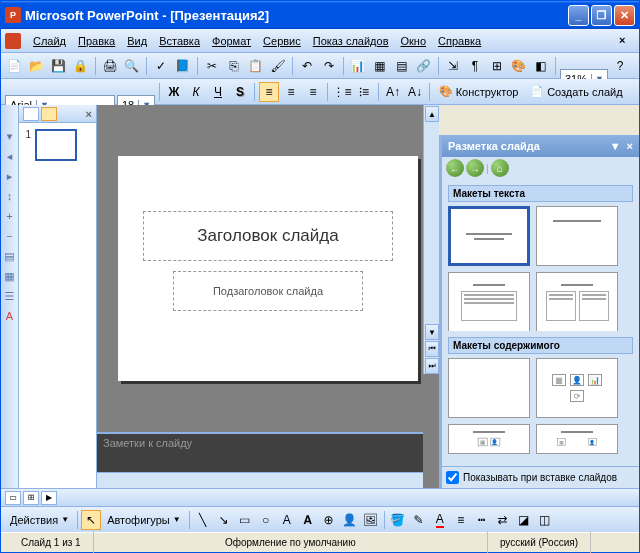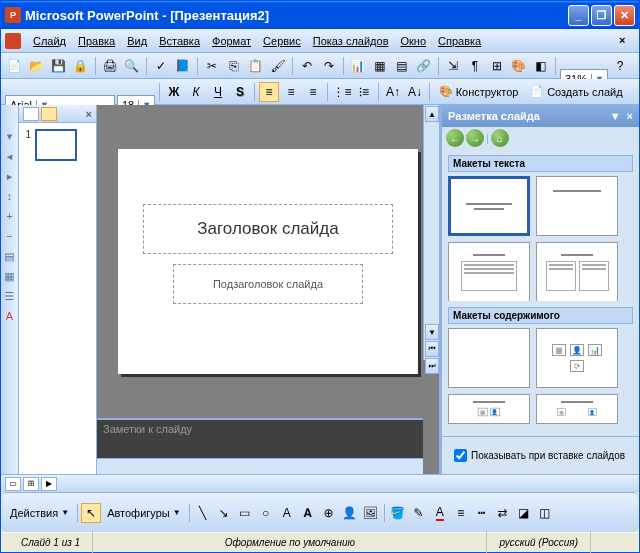--- a/index.html
+++ b/index.html
@@ -38,45 +38,45 @@
 .slide-area { flex: 1; display: flex; align-items: center; justify-content: center; position: relative; overflow: hidden; }
 .slide { width: 300px; height: 225px; background: #fff; box-shadow: 3px 3px 0 #333; position: relative; }
 .slide-ph { position: absolute; border: 1px dashed #999; display: flex; align-items: center; justify-content: center; color: #555; cursor: pointer; }
 .ph-title { left: 25px; top: 55px; width: 250px; height: 50px; font-size: 17px; color: #333; }
 .ph-sub { left: 55px; top: 115px; width: 190px; height: 40px; font-size: 11px; }
 .vscroll { position: absolute; right: 0; top: 0; bottom: 58px; width: 16px; background: #d4e4f7; border-left: 1px solid #8db2e3; }
 .vscroll-btn { width: 14px; height: 16px; margin: 1px; background: linear-gradient(to bottom,#e7f1fd,#c1d8f5); border: 1px solid #8db2e3; display:flex;align-items:center;justify-content:center;font-size:8px;cursor:pointer; }
 .vscroll .spacer { height: 200px; }
 .notes-pane { height: 40px; background: #404040; border-top: 2px solid #8db2e3; padding: 3px 6px; color: #999; margin-right: 16px; }
 .hscroll { height: 16px; background: #d4e4f7; border-top: 1px solid #8db2e3; margin-right:16px; }
-.task-pane { width: 200px; background: #d6e5f5; border-left: 3px solid #8db2e3; display: flex; flex-direction: column; }
+.task-pane { width: 200px; background: #d6e5f5; border-left: 3px solid #8db2e3; display: flex; flex-direction: column; margin-top: 30px; }
 .tp-header { height: 22px; background: linear-gradient(to bottom,#8db2e3,#6e98cf); color: #fff; font-weight: bold; display: flex; align-items: center; padding: 0 6px; font-size: 11px; }
 .tp-header .dd { margin-left: auto; cursor: pointer; }
 .tp-header .x { margin-left: 6px; cursor: pointer; }
 .tp-nav { height: 22px; display: flex; align-items: center; gap: 2px; padding: 0 4px; }
 .tp-nav-btn { width: 18px; height: 18px; border-radius: 50%; background: radial-gradient(circle at 30% 30%, #9fd47a, #4a8a2a); display:flex;align-items:center;justify-content:center;color:#fff;font-size:10px;cursor:pointer;font-weight:bold; }
 .tp-body { flex: 1; padding: 6px; overflow: hidden; display:flex;flex-direction:column; }
 .tp-label { font-weight: bold; font-size: 11px; margin-bottom: 4px; }
 .tp-group { background: #c1d8f5; border: 1px solid #8db2e3; padding: 2px 4px; font-weight: bold; font-size: 10px; margin-bottom: 4px; }
 .tp-layouts { display: flex; flex-wrap: wrap; gap: 6px; margin-bottom: 6px; overflow:hidden; }
 .layout-thumb { width: 82px; height: 60px; background: #fff; border: 1px solid #999; cursor: pointer; position: relative; display:flex;align-items:center;justify-content:center;flex-direction:column;gap:3px; }
 .layout-thumb.sel { border: 3px solid #2a5db0; width: 82px; height: 60px; }
 .lt-line { width: 60%; height: 2px; background: #888; }
 .lt-line.short { width: 40%; }
 .lt-box { width: 70%; height: 30px; border: 1px solid #aaa; display:flex;flex-direction:column;gap:2px;padding:2px; }
 .lt-mini { height: 2px; background: #aaa; }
 .lt-icons { display:flex;flex-wrap:wrap;gap:4px;width:50px;justify-content:center; }
 .lt-ico { width:14px;height:12px;border:1px solid #999;font-size:8px;display:flex;align-items:center;justify-content:center;color:#888; }
-.tp-footer { padding: 12px; display: flex; align-items: center; gap: 4px; font-size: 10px; border-top:1px solid #8db2e3; }
+.tp-footer { padding: 4px; display: flex; align-items: center; gap: 4px; font-size: 10px; border-top:1px solid #8db2e3; }
 .tp-footer input { margin: 0; }
 .view-btns { height: 18px; background: linear-gradient(to bottom,#e7f1fd,#c1d8f5); display: flex; align-items: center; padding: 0 4px; gap: 2px; border-top:1px solid #8db2e3; }
 .view-btn { width: 16px; height: 14px; border: 1px solid #8db2e3; background: #fff; cursor: pointer; display:flex;align-items:center;justify-content:center;font-size:8px; }
-.draw-tb { height: 40px; background: linear-gradient(to bottom,#e7f1fd,#c1d8f5); display: flex; align-items: center; padding: 4px 4px; gap: 1px; border-top:1px solid #8db2e3;border-radius:6px; }
+.draw-tb { height: 26px; background: linear-gradient(to bottom,#e7f1fd,#c1d8f5); display: flex; align-items: center; padding: 4px 4px; gap: 1px; border-top:1px solid #8db2e3; }
 .statusbar { height: 20px; background: #ece9d8; border-top: 1px solid #fff; display: flex; align-items: center; padding: 0 8px; font-size: 10px; }
-.status-cell { padding: 12px 12px; border-right: 1px solid #c0c0c0; height: 100%; display: flex; align-items: center; font-style: italic; }
+.status-cell { padding: 12px 12px; border-right: 1px solid #c0c0c0; height: 100%; display: flex; align-items: center; }
 .bold { font-weight: bold; font-style: normal; }
 .italic { font-style: italic; }
 .uline { text-decoration: underline; }
 </style>
 </head>
 <body>
 
 <div class="window">
 
   <div class="titlebar">

